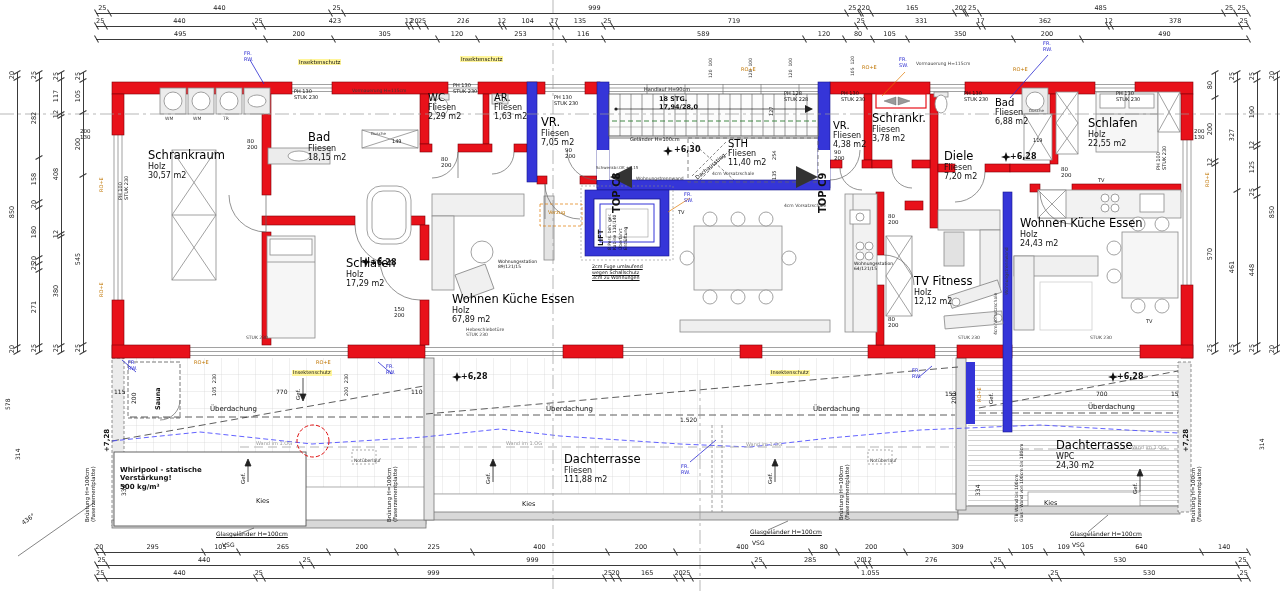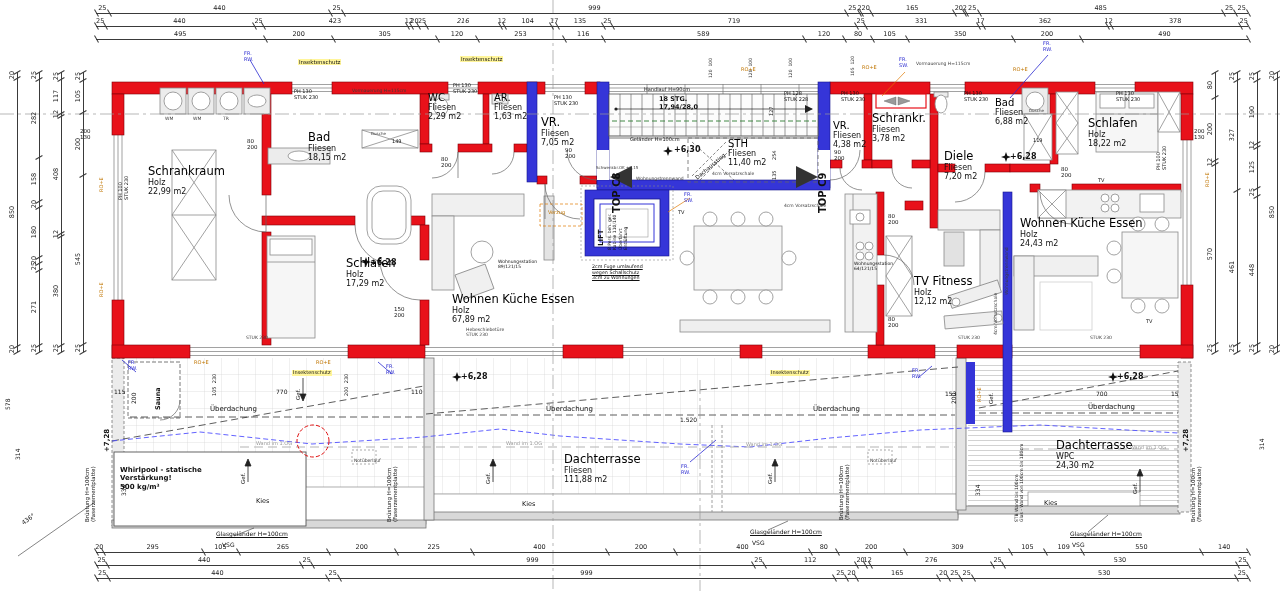--- a/index.html
+++ b/index.html
@@ -465,24 +465,24 @@
   <g>
     <use href="#star" x="0" y="0" transform="translate(366,262)"></use>
     <use href="#star" transform="translate(457,377)"></use>
     <use href="#star" transform="translate(1113,377)"></use>
     <use href="#star" transform="translate(1006,157)"></use>
     <use href="#star" transform="translate(668,151)"></use>
   </g>
 </svg>
 
 <div id="overlay">
-      <div class="room" style="left: 148px; top: 164px;">
+      <div class="room" style="left: 148px; top: 148px;">
         <span class="rname">Schrankraum</span>
         <span class="rsub">Holz</span>
-        <span class="rsub">22,99 m2</span>
+        <span class="rsub">30,57 m2</span>
       </div>
       <div class="room" style="left: 308px; top: 130px;">
         <span class="rname">Bad</span>
         <span class="rsub">Fliesen</span>
         <span class="rsub">18,15 m2</span>
       </div>
       <div class="room small" style="left: 428px; top: 92px;">
         <span class="rname">WC</span>
         <span class="rsub">Fliesen</span>
         <span class="rsub">2,29 m2</span>
@@ -528,21 +528,21 @@
         <span class="rsub">6,88 m2</span>
       </div>
       <div class="room" style="left: 944px; top: 149px;">
         <span class="rname">Diele</span>
         <span class="rsub">Fliesen</span>
         <span class="rsub">7,20 m2</span>
       </div>
       <div class="room" style="left: 1088px; top: 116px;">
         <span class="rname">Schlafen</span>
         <span class="rsub">Holz</span>
-        <span class="rsub">18,22 m2</span>
+        <span class="rsub">22,55 m2</span>
       </div>
       <div class="room" style="left: 1020px; top: 216px;">
         <span class="rname">Wohnen Küche Essen</span>
         <span class="rsub">Holz</span>
         <span class="rsub">24,43 m2</span>
       </div>
       <div class="room" style="left: 914px; top: 274px;">
         <span class="rname">TV Fitness</span>
         <span class="rsub">Holz</span>
         <span class="rsub">12,12 m2</span>
@@ -924,21 +924,21 @@
         <div class="seg" style="flex-grow: 309; min-width: 2px;">
           <span>309</span>
         </div>
         <div class="seg" style="flex-grow: 105; min-width: 2px;">
           <span>105</span>
         </div>
         <div class="seg" style="flex-grow: 109; min-width: 2px;">
           <span>109</span>
         </div>
         <div class="seg" style="flex-grow: 350; min-width: 2px;">
-          <span>550</span>
+          <span>640</span>
         </div>
         <div class="seg" style="flex-grow: 140; min-width: 2px;">
           <span>140</span>
         </div>
       </div>
       <div class="hchain" style="left: 96px; top: 554px; width: 1152px;">
         <div class="seg" style="flex-grow: 25; min-width: 2px;">
           <span>25</span>
         </div>
         <div class="seg" style="flex-grow: 440; min-width: 2px;">
@@ -947,21 +947,21 @@
         <div class="seg" style="flex-grow: 25; min-width: 2px;">
           <span>25</span>
         </div>
         <div class="seg" style="flex-grow: 999; min-width: 2px;">
           <span>999</span>
         </div>
         <div class="seg" style="flex-grow: 25; min-width: 2px;">
           <span>25</span>
         </div>
         <div class="seg" style="flex-grow: 209; min-width: 2px;">
-          <span>112</span>
+          <span>285</span>
         </div>
         <div class="seg" style="flex-grow: 20; min-width: 2px;">
           <span>20</span>
         </div>
         <div class="seg" style="flex-grow: 12; min-width: 2px;">
           <span>12</span>
         </div>
         <div class="seg" style="flex-grow: 276; min-width: 2px;">
           <span>276</span>
         </div>
@@ -995,20 +995,23 @@
           <span>20</span>
         </div>
         <div class="seg" style="flex-grow: 165; min-width: 2px;">
           <span>165</span>
         </div>
         <div class="seg" style="flex-grow: 20; min-width: 2px;">
           <span>20</span>
         </div>
         <div class="seg" style="flex-grow: 25; min-width: 2px;">
           <span>25</span>
+        </div>
+        <div class="seg" style="flex-grow: 1055; min-width: 2px;">
+          <span>1.055</span>
         </div>
         <div class="seg" style="flex-grow: 25; min-width: 2px;">
           <span>25</span>
         </div>
         <div class="seg" style="flex-grow: 530; min-width: 2px;">
           <span>530</span>
         </div>
         <div class="seg" style="flex-grow: 25; min-width: 2px;">
           <span>25</span>
         </div>

